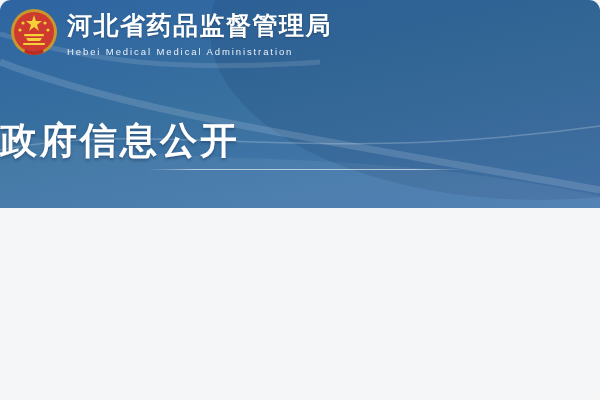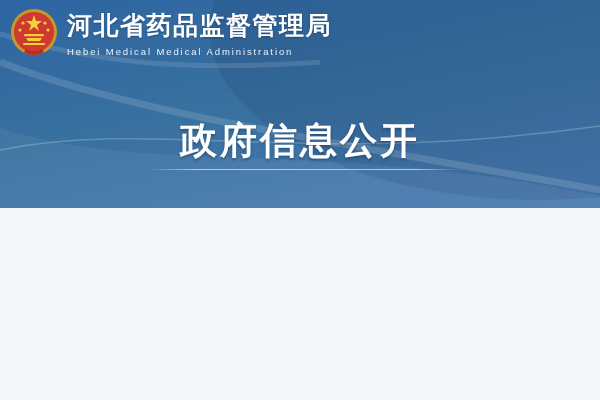--- a/index.html
+++ b/index.html
@@ -2,21 +2,21 @@
 <html><head>
 <meta charset="utf-8">
 <style>
   * { margin:0; padding:0; box-sizing:border-box; }
   html,body { width:600px; height:400px; }
   body {
     font-family:"Liberation Sans","DejaVu Sans",sans-serif;
     background:#f5f5f5;
     overflow:hidden;
   }
-  .page { position:relative; width:600px; height:400px; overflow:hidden; }
+  .page { position:relative; width:600px; height:400px; overflow:hidden;border-radius:11px; }
 
   
   .banner {
     position:absolute; top:0; left:0; width:600px; height:208px;
     background:linear-gradient(168deg,#2e65a2 0%,#38709f 45%,#4a7cb2 100%);
     overflow:hidden;
   }
   .banner-decor { position:absolute; top:0; left:0; width:600px; height:208px; }
 
   .header-row {
@@ -29,21 +29,21 @@
     font-size:25px; font-weight:bold; letter-spacing:1.5px;
     text-shadow:0 1px 2px rgba(0,0,0,.25); white-space:nowrap;
   }
   .site-en {
     font-size:9.5px; letter-spacing:1.9px; margin-top:4px;
     color:#eaf1f8; white-space:nowrap;
   }
 
   .hero-title {
     position:absolute; top:116px; left:0; width:600px;
-    text-align:center; color:#ffffff;
+    text-align:left; color:#ffffff;
     font-size:37px; font-weight:bold; letter-spacing:3px;
     text-shadow:0 2px 3px rgba(10,30,60,.35);
   }
   .hero-line {
     position:absolute; top:169px; left:148px; width:314px; height:1px;
     background:linear-gradient(90deg,rgba(255,255,255,0),rgba(255,255,255,.6) 15%,rgba(255,255,255,.6) 85%,rgba(255,255,255,0));
   }
 
   
   .lower {

